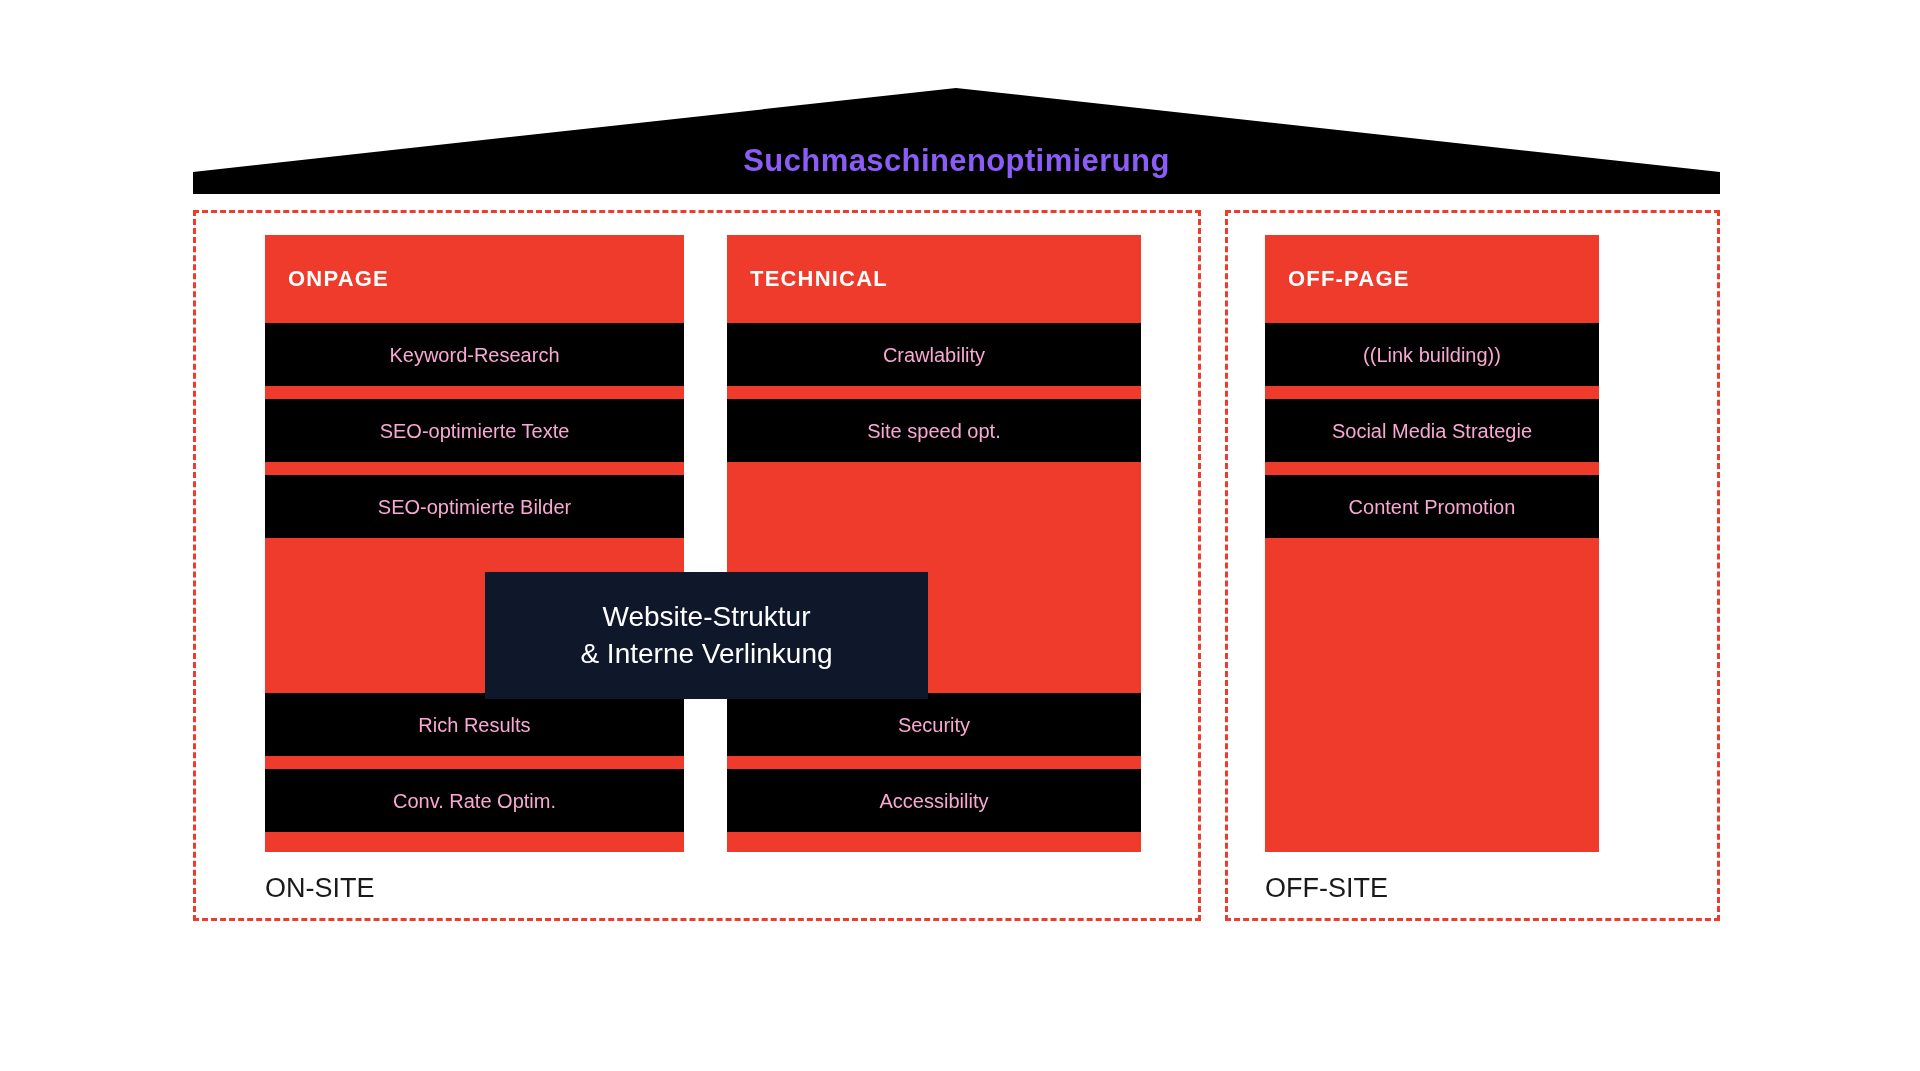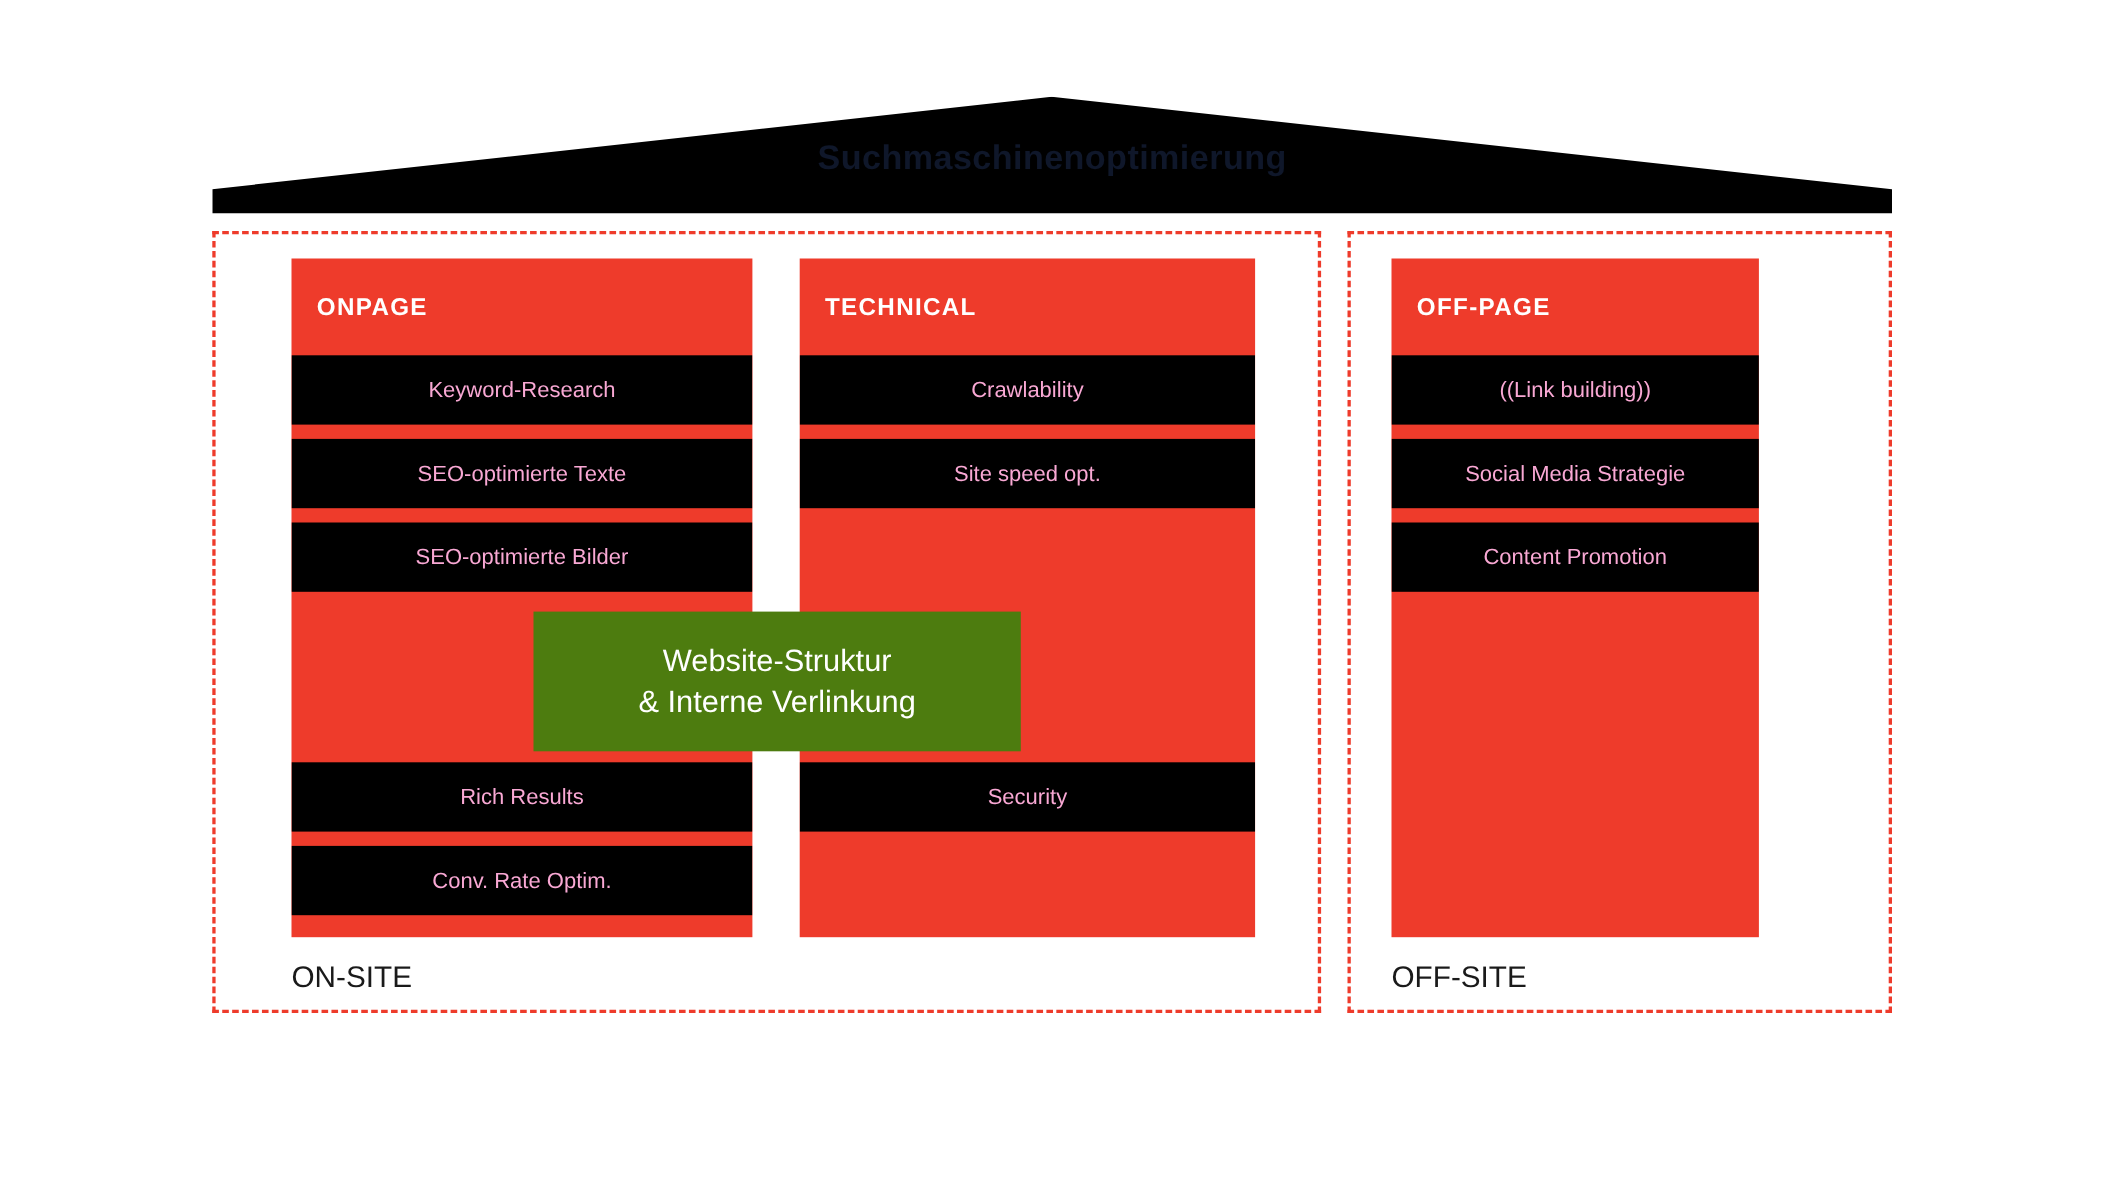--- a/index.html
+++ b/index.html
@@ -28,24 +28,24 @@
     left: 193px;
     top: 88px;
     width: 1527px;
     height: 106px;
   }
   .roof svg { display: block; width: 100%; height: 100%; }
 
   .roof-title {
     position: absolute;
     left: 193px;
-    top: 128px;
+    top: 145px;
     width: 1527px;
     text-align: center;
-    color: #0f172a;
+    color: #8b5cf6;
     font-size: 31px;
     font-weight: bold;
     letter-spacing: 0.4px;
     line-height: 1;
     white-space: nowrap;
   }
 
   
   .dashed-box {
     position: absolute;
@@ -99,24 +99,24 @@
     align-items: center;
     justify-content: center;
     text-align: center;
     box-sizing: border-box;
   }
 
   
   .center-box {
     position: absolute;
     left: 485px;
-    top: 556px;
+    top: 572px;
     width: 443px;
     height: 127px;
-    background: #4d7c0f;
+    background: #0f172a;
     color: #ffffff;
     font-size: 28px;
     line-height: 1.32;
     display: flex;
     flex-direction: column;
     align-items: center;
     justify-content: center;
     text-align: center;
     z-index: 5;
   }
@@ -155,20 +155,21 @@
     <div class="bar" style="top:240px;height:63px">SEO-optimierte Bilder</div>
     <div class="bar" style="top:458px;height:63px">Rich Results</div>
     <div class="bar" style="top:534px;height:63px">Conv. Rate Optim.</div>
   </div>
 
   <div class="panel panel-technical" style="--red:#ee3b2b">
     <div class="panel-header">TECHNICAL</div>
     <div class="bar" style="top:88px;height:63px">Crawlability</div>
     <div class="bar" style="top:164px;height:63px">Site speed opt.</div>
     <div class="bar" style="top:458px;height:63px">Security</div>
+    <div class="bar" style="top:534px;height:63px">Accessibility</div>
   </div>
 
   <div class="panel panel-offpage" style="--red:#ee3b2b">
     <div class="panel-header">OFF-PAGE</div>
     <div class="bar" style="top:88px;height:63px">((Link building))</div>
     <div class="bar" style="top:164px;height:63px">Social Media Strategie</div>
     <div class="bar" style="top:240px;height:63px">Content Promotion</div>
   </div>
 
   <div class="center-box">

